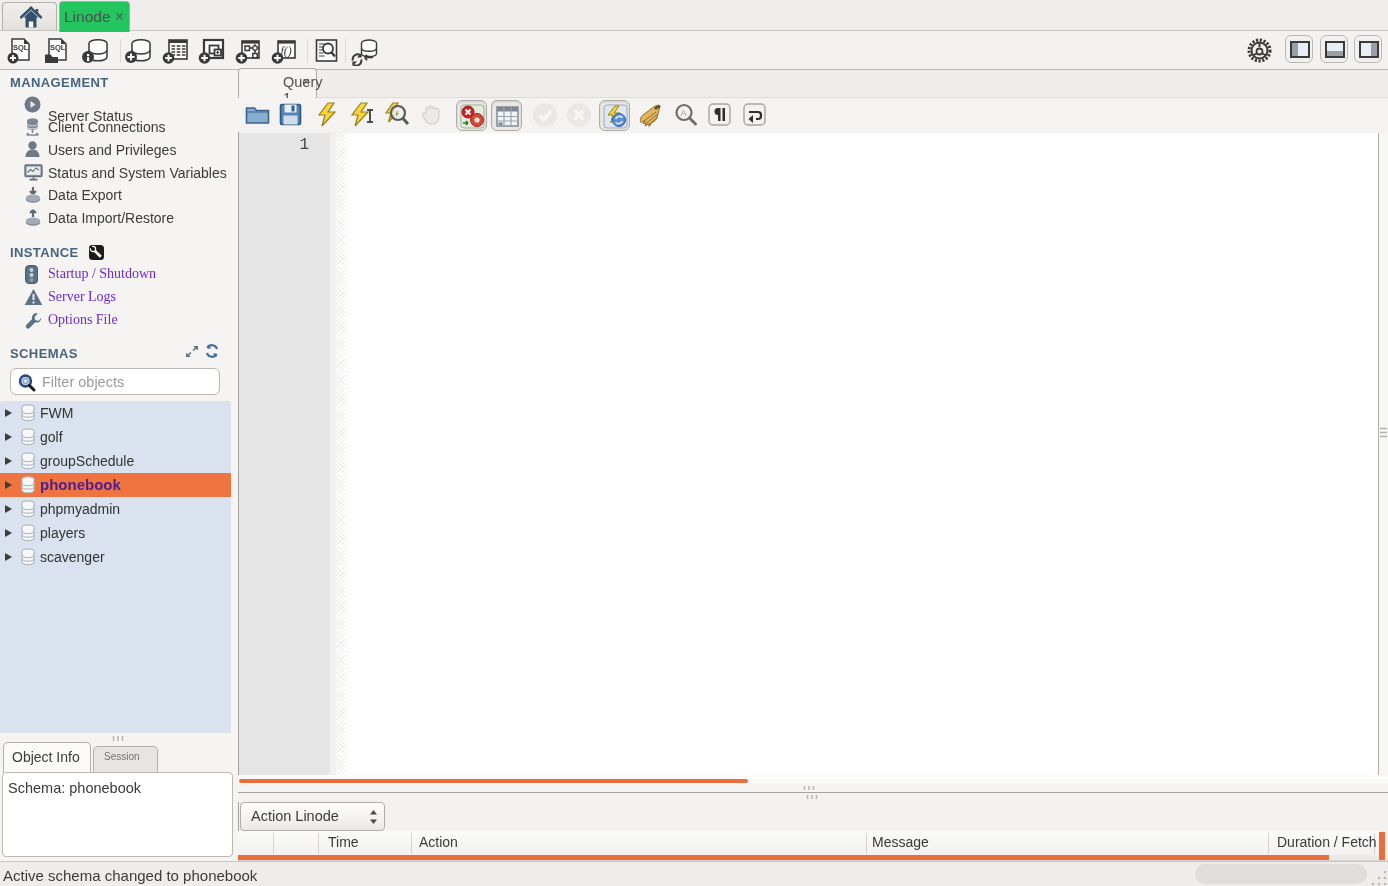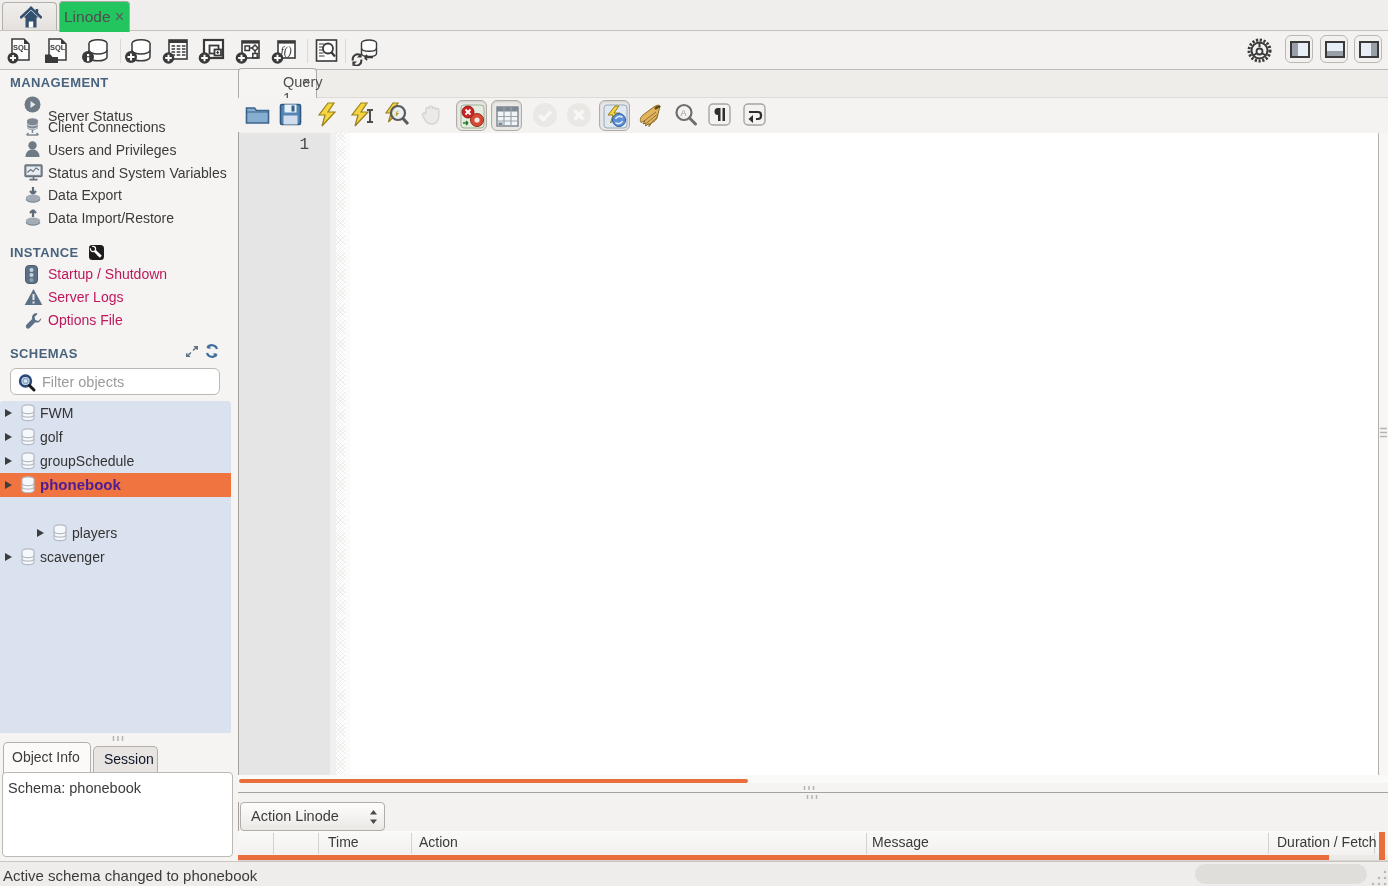--- a/index.html
+++ b/index.html
@@ -18,37 +18,37 @@
 #maintoolbar { left:0; top:32px; width:1388px; height:38px; background:#f3f2f0; border-bottom:1px solid #bdb9b4; }
 .mico { position:absolute; top:4px; }
 .rbtn { position:absolute; top:3px; width:28px; height:28px; background:#f2f1ef; border:1px solid #bbb7b2; border-radius:6px; }
 .rbtn svg { position:absolute; left:4px; top:5px; }
 
 
 #sidebar { left:0; top:70px; width:239px; height:792px; background:#f5f4f2; }
 #sidebar .vline { position:absolute; right:0; top:0; width:1px; height:792px; background:#a5a19c; }
 .sechead { position:absolute; left:10px; font-size:13px; font-weight:bold; color:#48637d; letter-spacing:0.4px; }
 .navitem { position:absolute; left:48px; font-size:14px; color:#3b3b3b; white-space:nowrap; }
-.navitem.dis { color:#be185d; }
+.navitem.dis { color:#6d28d9;font-family:Liberation Serif, serif; }
 .navico { position:absolute; left:24px; }
 
 #filterbox { left:10px; top:368px; width:210px; height:27px; background:#fff; border:1px solid #bcb8b3; border-radius:6px; }
 #filterbox .ph { position:absolute; left:31px; top:5px; font-size:14.5px; color:#9a9a9a; }
 
 #schemalist { left:0; top:401px; width:231px; height:332px; background:#d9e2ee; border-radius:3px 3px 0 0; }
 .srow { position:absolute; left:0; width:231px; height:24px; }
 .srow .tri { position:absolute; left:5px; top:8px; width:0; height:0; border-left:7px solid #3d3d3d; border-top:4.5px solid transparent; border-bottom:4.5px solid transparent; }
 .srow .txt { position:absolute; left:40px; top:3.5px; font-size:14px; color:#333; }
 .srow.sel { background:#ef7440; }
 .srow.sel .txt { color:#4c1d95; font-weight:bold; font-size:15px; top:2.5px; }
 .dbico { position:absolute; left:20px; top:3px; }
 #objinfotab { left:3px; top:742px; width:88px; height:31px; background:#fbfaf8; border:1px solid #b3afaa; border-bottom:none; border-radius:5px 5px 0 0; }
 #objinfotab span { position:absolute; left:8px; top:6px; font-size:14px; color:#3c3c3c; }
 #sessiontab { left:93px; top:746px; width:65px; height:26px; background:#e7e4e1; border:1px solid #b3afaa; border-bottom:none; border-radius:5px 5px 0 0; }
-#sessiontab span { position:absolute; left:10px; top:4px; font-size:14px; color:#0f172a; }
+#sessiontab span { position:absolute; left:10px; top:4px; font-size:10px; color:#737373; }
 #objbox { left:2px; top:772px; width:231px; height:85px; background:#fff; border:1px solid #bcb8b3; border-radius:4px; }
 #objbox span { position:absolute; left:5px; top:7px; font-size:14.5px; color:#3a3a3a; }
 
 
 #querytabbar { left:238px; top:70px; width:1150px; height:28px; background:#efedea; border-bottom:1px solid #dedbd6; }
 #querytab { left:238px; top:68px; width:79px; height:30px; background:#f5f4f2; border:1px solid #aeaaa5; border-bottom:none; border-radius:4px 4px 0 0; }
 #querytab .lbl { position:absolute; left:8px; top:5px; font-size:14.5px; color:#4e4e4e;margin-left:36px; }
 #querytab .x { position:absolute; right:6px; top:5px; font-size:13px; color:#5e5e5e; }
 
 #qtoolbar { left:238px; top:98px; width:1150px; height:34px; background:#f4f3f1; }
@@ -328,21 +328,30 @@
     </div>
   <div class="srow sel" style="top:72px;">
       <div class="tri"></div>
       <svg class="dbico" width="16" height="18" viewBox="0 0 16 18">
         <ellipse cx="8" cy="3.4" rx="6" ry="2.6" fill="#f7f8fa" stroke="#b4bac2" stroke-width="1.2"></ellipse>
         <path d="M2 3.4 v10.6 c0 1.45 2.7 2.6 6 2.6 s6 -1.15 6 -2.6 V3.4" fill="#f7f8fa" stroke="#b4bac2" stroke-width="1.2"></path>
         <path d="M2 7 c0 1.45 2.7 2.6 6 2.6 s6 -1.15 6 -2.6 M2 10.5 c0 1.45 2.7 2.6 6 2.6 s6 -1.15 6 -2.6" stroke="#b4bac2" stroke-width="1.2" fill="none"></path>
       </svg>
       <div class="txt">phonebook</div>
     </div>
-  <div class="srow" style="top:120px;margin-left:32px;">
+  <div class="srow" style="top:96px;">
+      <div class="tri"></div>
+      <svg class="dbico" width="16" height="18" viewBox="0 0 16 18">
+        <ellipse cx="8" cy="3.4" rx="6" ry="2.6" fill="#f7f8fa" stroke="#b4bac2" stroke-width="1.2"></ellipse>
+        <path d="M2 3.4 v10.6 c0 1.45 2.7 2.6 6 2.6 s6 -1.15 6 -2.6 V3.4" fill="#f7f8fa" stroke="#b4bac2" stroke-width="1.2"></path>
+        <path d="M2 7 c0 1.45 2.7 2.6 6 2.6 s6 -1.15 6 -2.6 M2 10.5 c0 1.45 2.7 2.6 6 2.6 s6 -1.15 6 -2.6" stroke="#b4bac2" stroke-width="1.2" fill="none"></path>
+      </svg>
+      <div class="txt">phpmyadmin</div>
+    </div>
+  <div class="srow" style="top:120px;">
       <div class="tri"></div>
       <svg class="dbico" width="16" height="18" viewBox="0 0 16 18">
         <ellipse cx="8" cy="3.4" rx="6" ry="2.6" fill="#f7f8fa" stroke="#b4bac2" stroke-width="1.2"></ellipse>
         <path d="M2 3.4 v10.6 c0 1.45 2.7 2.6 6 2.6 s6 -1.15 6 -2.6 V3.4" fill="#f7f8fa" stroke="#b4bac2" stroke-width="1.2"></path>
         <path d="M2 7 c0 1.45 2.7 2.6 6 2.6 s6 -1.15 6 -2.6 M2 10.5 c0 1.45 2.7 2.6 6 2.6 s6 -1.15 6 -2.6" stroke="#b4bac2" stroke-width="1.2" fill="none"></path>
       </svg>
       <div class="txt">players</div>
     </div>
   <div class="srow" style="top:144px;">
       <div class="tri"></div>

